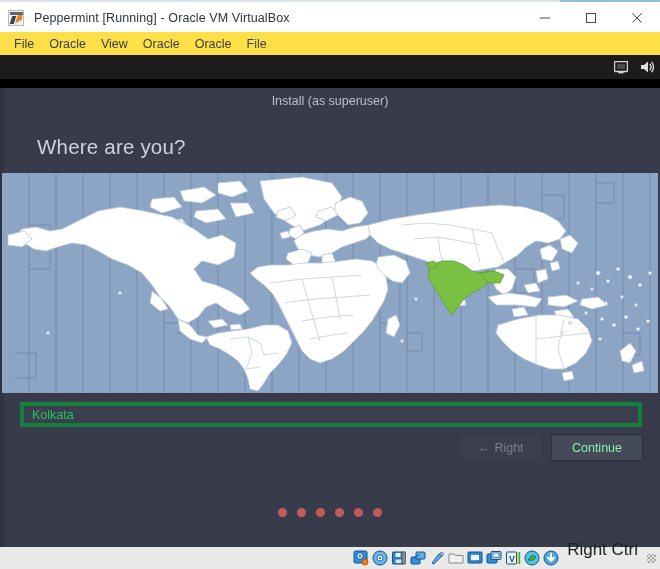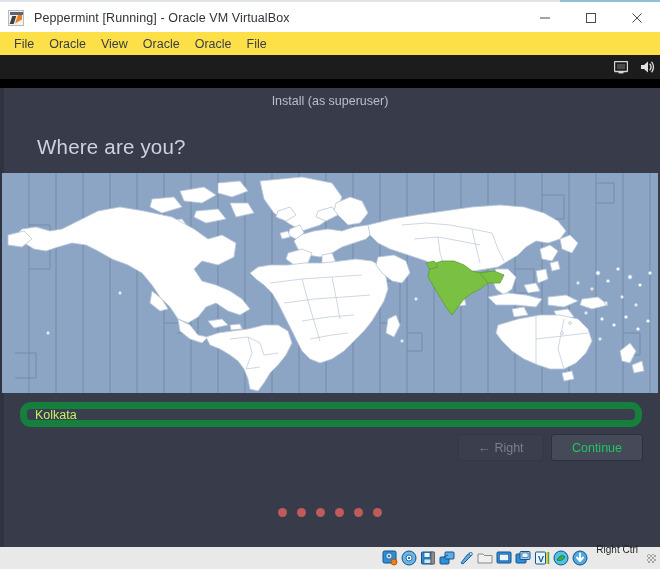--- a/index.html
+++ b/index.html
@@ -110,40 +110,40 @@
 
   .marker {
     position: absolute; width: 13px; height: 17px;
     left: 429px; top: 164px;
     pointer-events: none;
   }
 
   
   .loc-input {
     position: absolute; left: 20px; top: 314px; width: 622px; height: 25px;
-    background: #3b3f4d; border: 7px solid #15803d; border-radius: 11px;
-    color: #bef264; font-size: 12.5px; font-family: "Liberation Sans", sans-serif;
+    background: #3b3f4d; border: 4px solid #15803d; border-radius: 0;
+    color: #22c55e; font-size: 12.5px; font-family: "Liberation Sans", sans-serif;
     padding: 0 8px; outline: none;
   }
 
   .btn-row {
     position: absolute; left: 0; top: 346px; width: 660px; height: 30px;
   }
   .btn {
     position: absolute; top: 0; height: 27px; border-radius: 3px;
     display: flex; align-items: center; justify-content: center;
     font-size: 12.5px; border: 1px solid #2d303b;
   }
   .btn-back {
     left: 458px; width: 85px;
     background: #3b3f4d; color: #797f8d; border-color: #343845;
   }
   .btn-continue {
     left: 551px; width: 92px;
-    background: #454a59; color: #22c55e; border-color: #2d303b;
+    background: #454a59; color: #86efac; border-color: #2d303b;
   }
   .arrow-back { margin-right: 4px; font-size: 13px; line-height: 1; }
 
   
   .dots {
     position: absolute; left: 0; top: 415px; width: 660px; height: 18px;
     display: flex; align-items: center; justify-content: center; gap: 10px;
   }
   .dot { width: 9px; height: 9px; border-radius: 50%; background: #bf5b5b; }
 
@@ -151,21 +151,21 @@
   .statusbar {
     position: absolute; left: 0; top: 547px; width: 660px; height: 22px;
     background: #e9e9e9; display: flex; align-items: center;
     justify-content: flex-end; padding-right: 4px;
   }
   .sb-icons { display: flex; align-items: center; gap: 2px; }
   .sb-ico {
     width: 17px; height: 16px; display: block; flex: none;
   }
   .sb-label {
-    font-size: 10px; color: #1f1f1f; margin: 0 5px 17px 5px; white-space: nowrap;
+    font-size: 17px; color: #1f1f1f; margin: 0 5px 17px 5px; white-space: nowrap;
   }
   .sb-grip {
     width: 9px; height: 9px; margin-left: 2px;
     background-image:
       radial-gradient(#9a9a9a 40%, transparent 41%),
       radial-gradient(#9a9a9a 40%, transparent 41%);
     background-size: 4px 4px; background-position: 0 2px, 2px 0;
     background-repeat: repeat;
     opacity: .85;
   }

